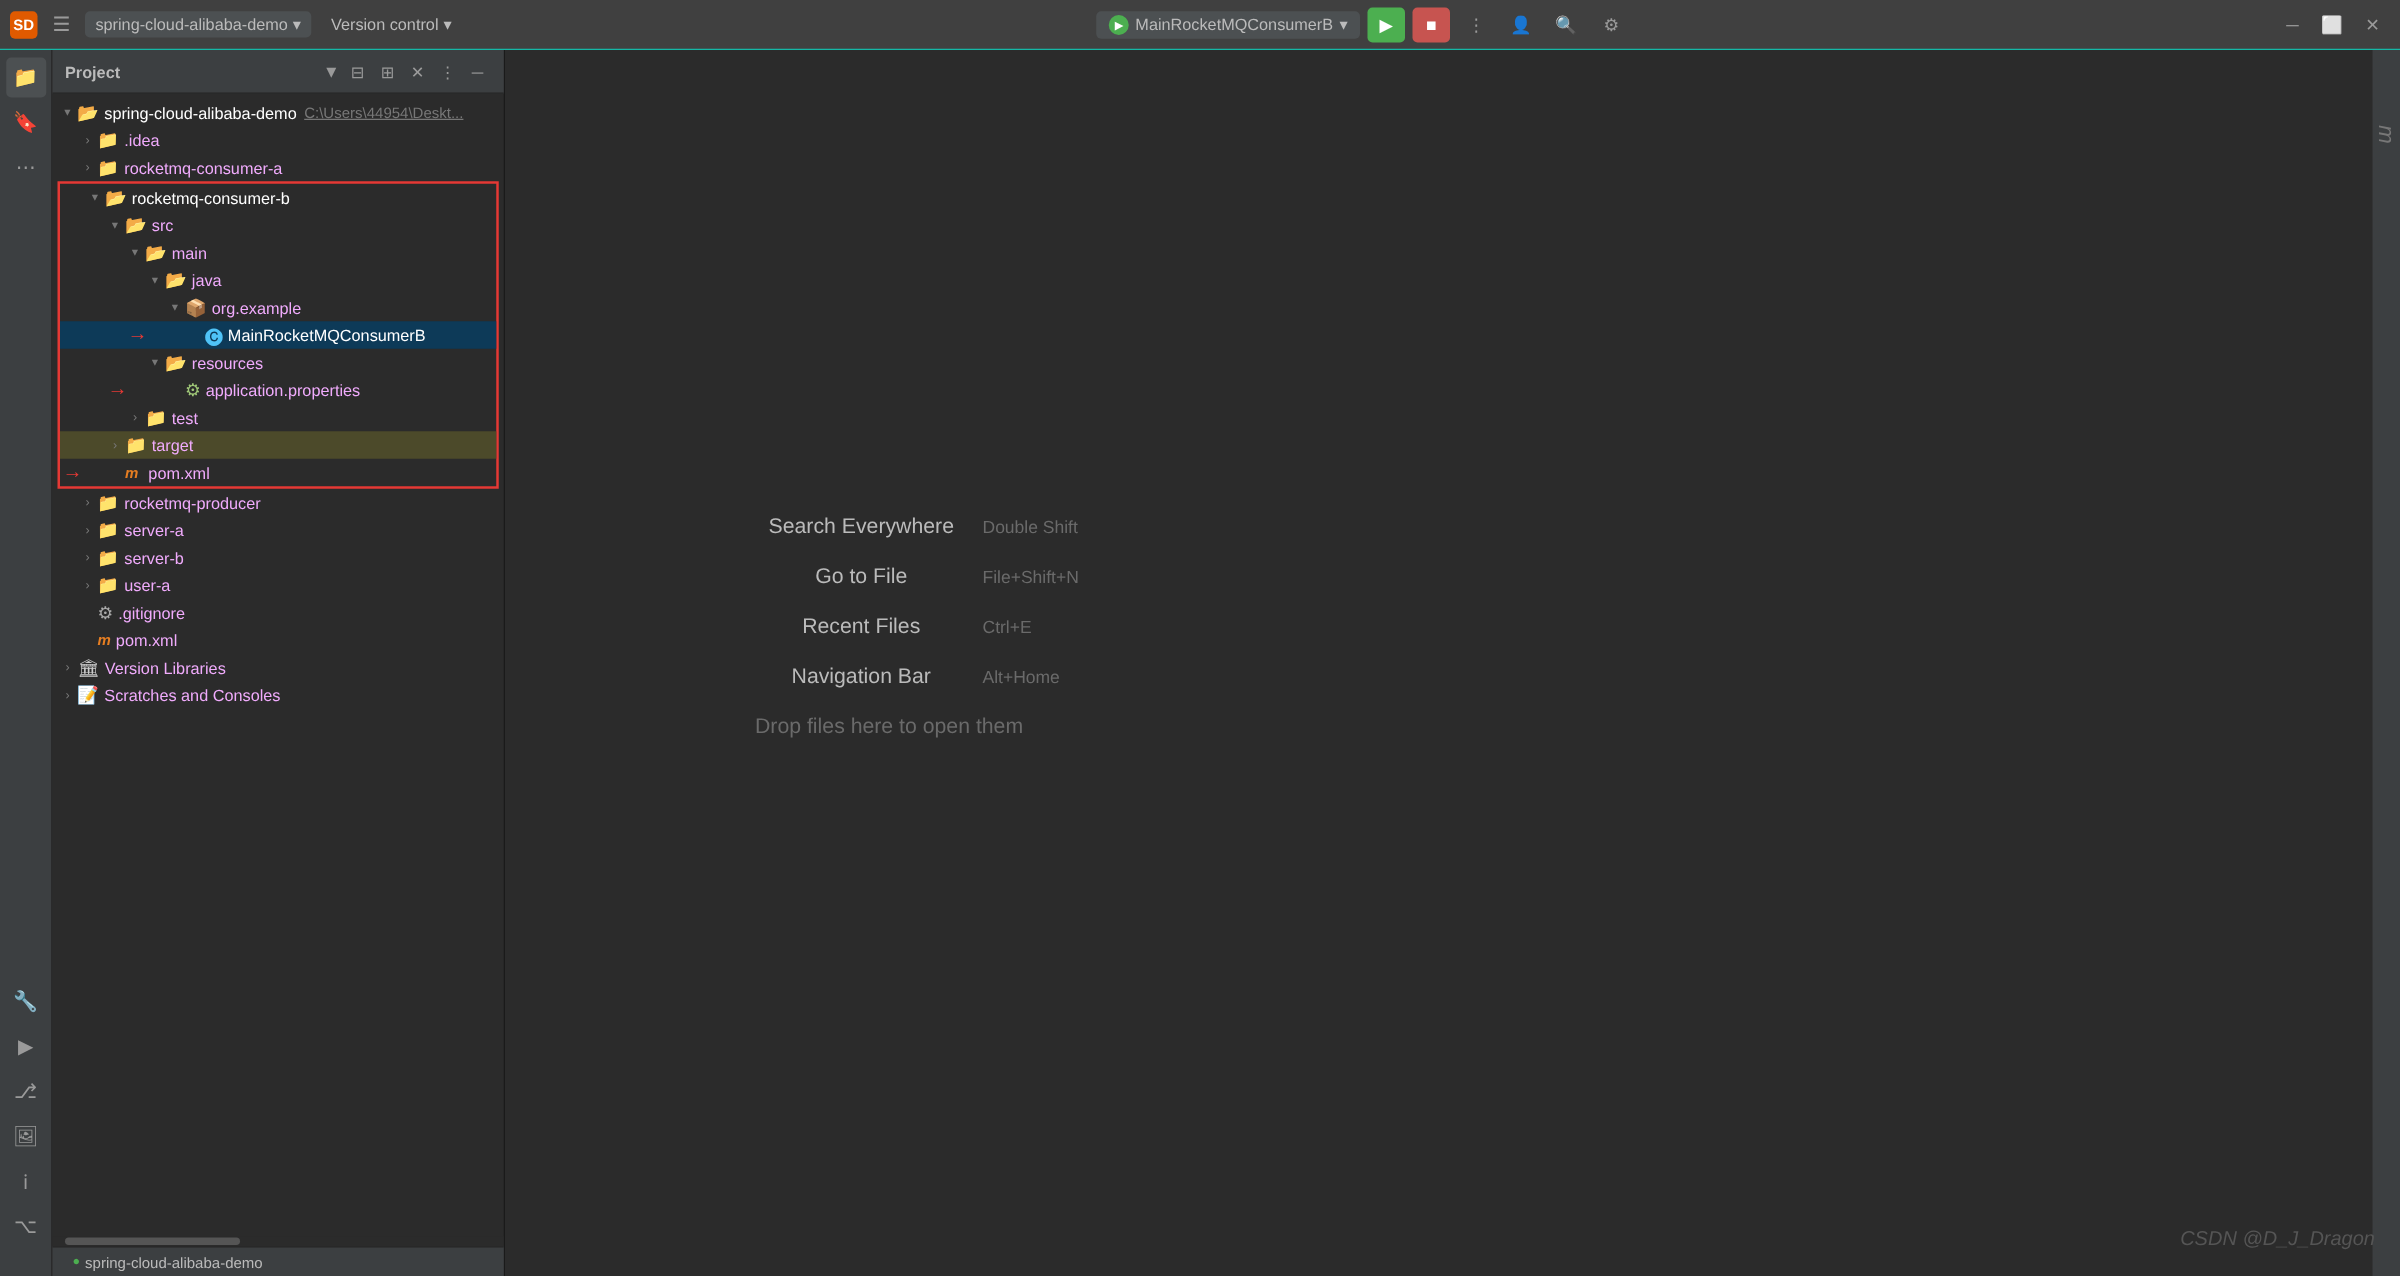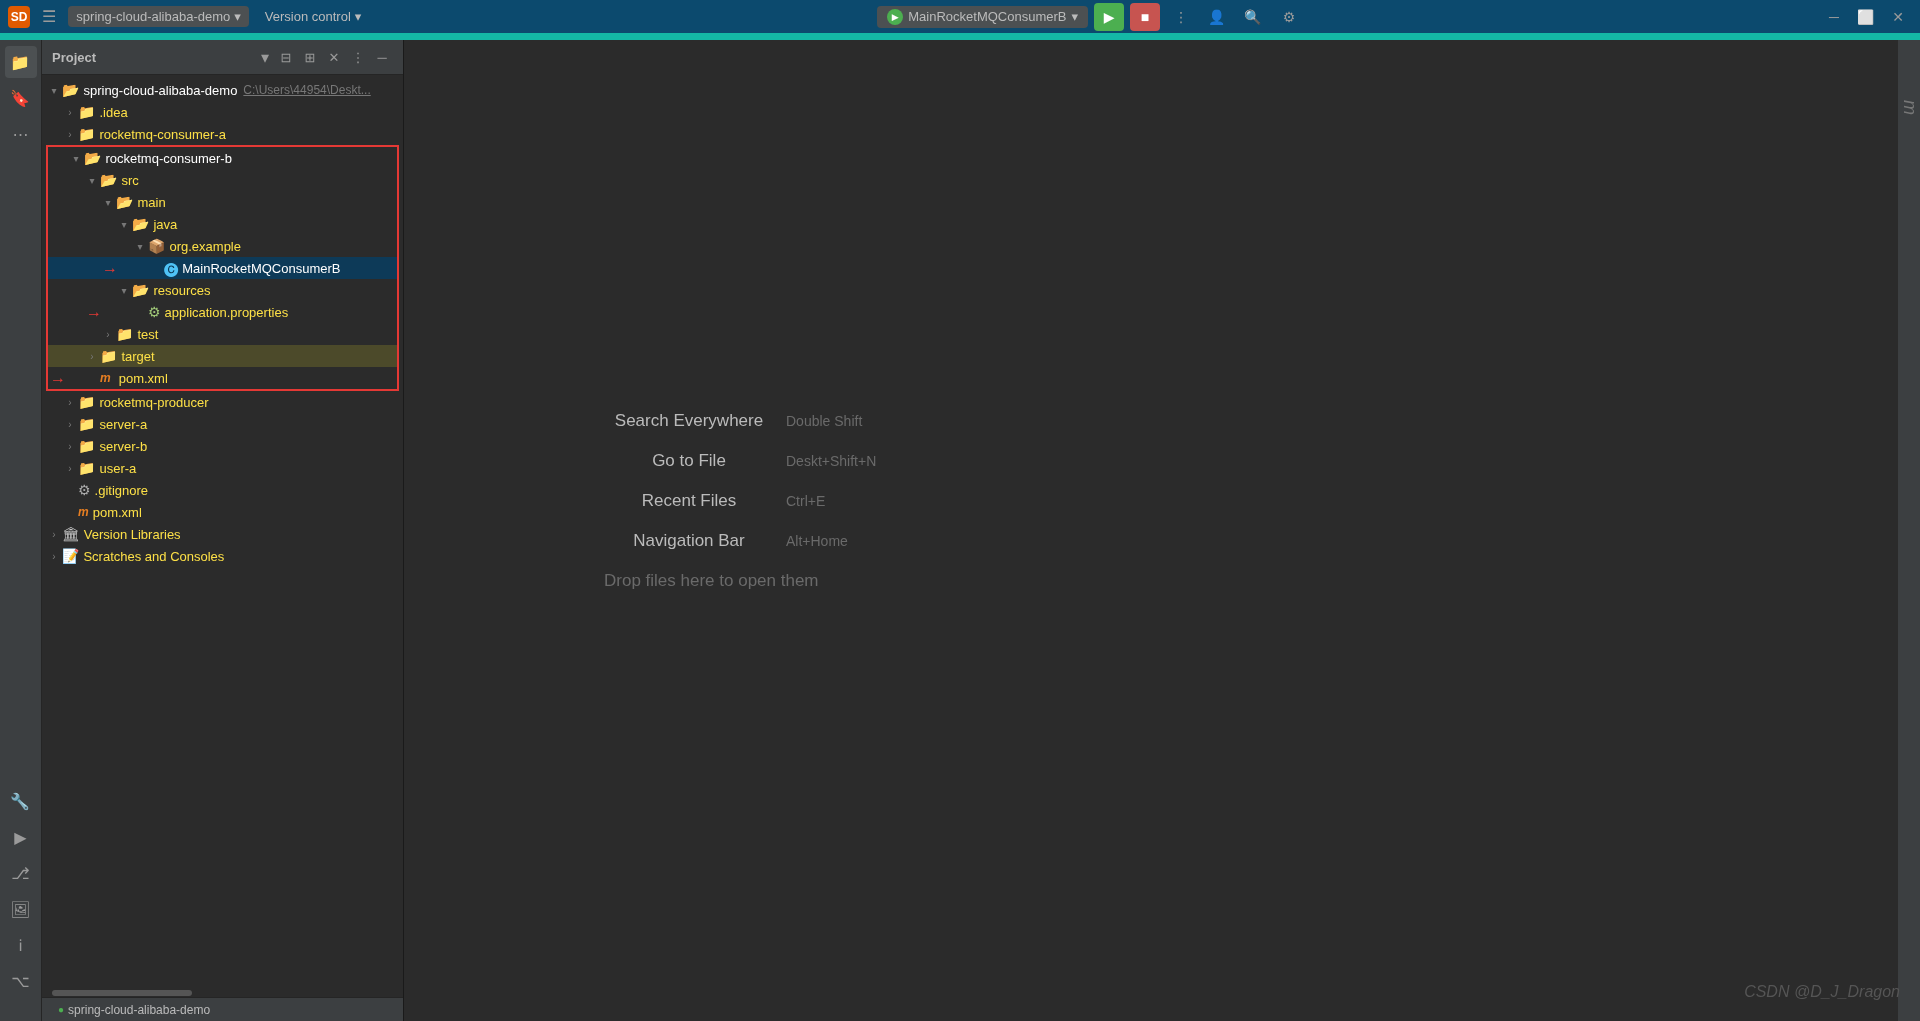--- a/index.html
+++ b/index.html
@@ -10,26 +10,26 @@
       font-family: 'Segoe UI', Arial, sans-serif;
       color: #ccc;
       overflow: hidden;
       display: flex;
       flex-direction: column;
     }
 
     
     .title-bar {
       height: 40px;
-      background: #0c4a6e;
+      background: #404040;
       display: flex;
       align-items: center;
       padding: 0 8px;
       flex-shrink: 0;
-      border-bottom: 7px solid #14b8a6;
+      border-bottom: 1px solid #14b8a6;
     }
     .title-bar-left {
       display: flex;
       align-items: center;
       gap: 8px;
     }
     .app-icon {
       width: 22px;
       height: 22px;
       background: #e05a00;
@@ -205,21 +205,21 @@
       height: 22px;
     }
     .tree-item.selected { background: #0d3a58; }
     .tree-item.highlighted { background: #4c4a2a; }
     .tree-arrow {
       width: 16px; flex-shrink: 0;
       font-size: 10px; color: #777;
       display: flex; align-items: center; justify-content: center;
     }
     .tree-icon { margin-right: 4px; font-size: 14px; flex-shrink: 0; }
-    .tree-label { color: #fde047; font-size: 13px; }
+    .tree-label { color: #f0abfc; font-size: 13px; }
     .tree-label.highlight { color: #ffffff; }
     .tree-path { color: #777; font-size: 12px; margin-left: 6px; text-decoration: underline; }
 
     
     .editor-area {
       flex: 1;
       background: #2b2b2b;
       display: flex;
       flex-direction: column;
       align-items: center;
@@ -558,21 +558,21 @@
 
   <div class="editor-area">
 
     <div class="shortcuts-panel">
       <div class="shortcut-row">
         <span class="shortcut-action">Search Everywhere</span>
         <span class="shortcut-key">Double Shift</span>
       </div>
       <div class="shortcut-row">
         <span class="shortcut-action">Go to File</span>
-        <span class="shortcut-key">Deskt+Shift+N</span>
+        <span class="shortcut-key">File+Shift+N</span>
       </div>
       <div class="shortcut-row">
         <span class="shortcut-action">Recent Files</span>
         <span class="shortcut-key">Ctrl+E</span>
       </div>
       <div class="shortcut-row">
         <span class="shortcut-action">Navigation Bar</span>
         <span class="shortcut-key">Alt+Home</span>
       </div>
       <div class="shortcut-row">

